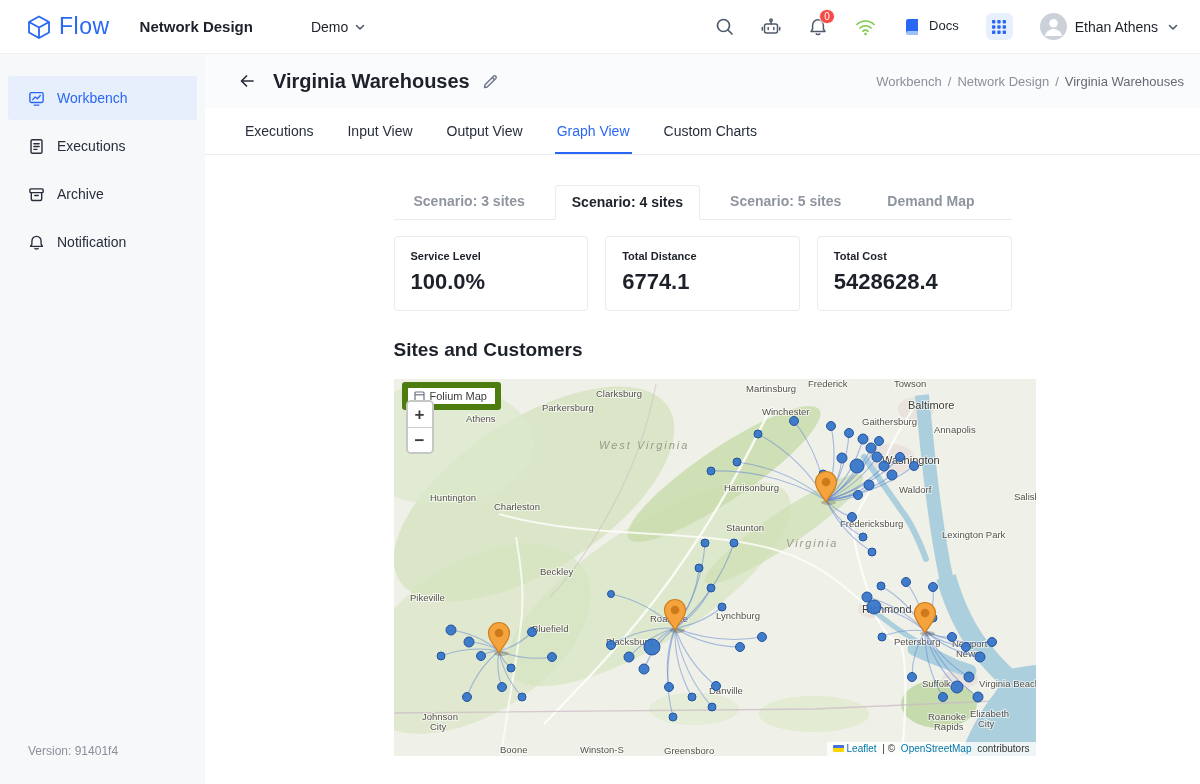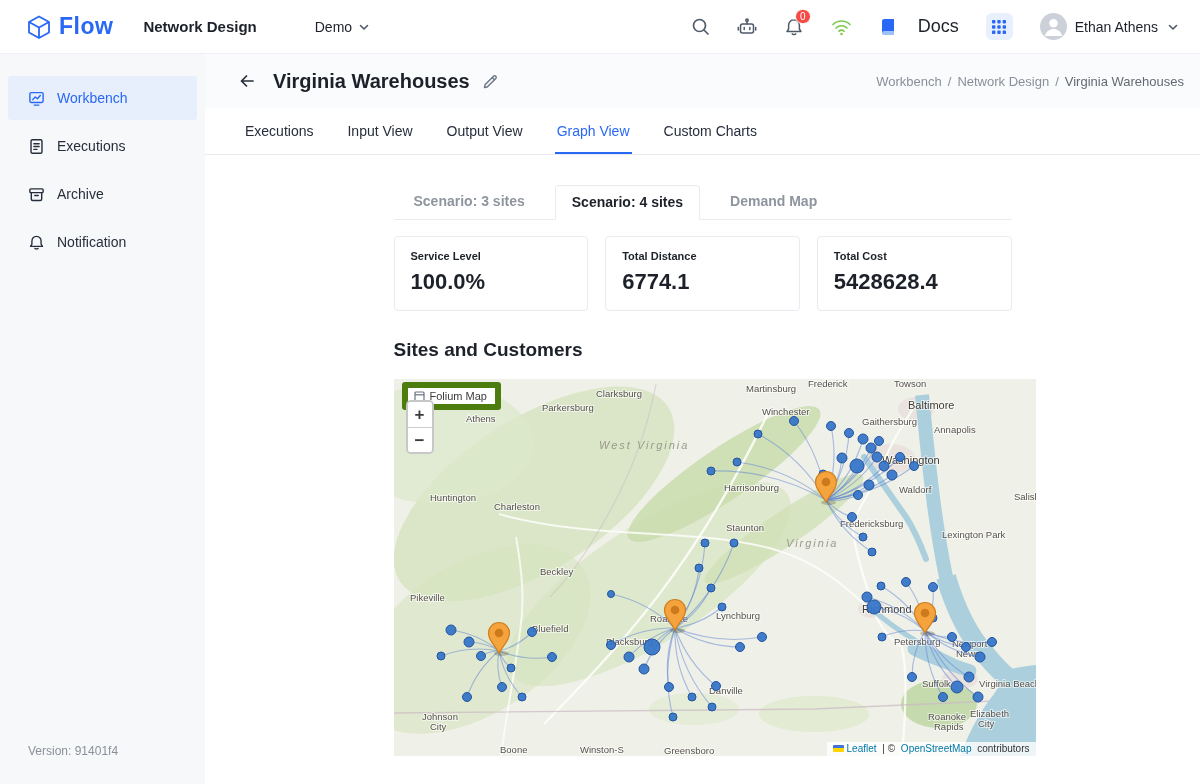--- a/index.html
+++ b/index.html
@@ -2,28 +2,28 @@
 <html><head>
 <meta charset="utf-8">
 <style>
   *{box-sizing:border-box;margin:0;padding:0}
   html,body{width:1200px;height:784px;overflow:hidden;background:#fff;color:#1d2129;
     font-family:"Liberation Sans",sans-serif}
   
   .navbar{height:54px;display:flex;align-items:center;padding:0 20px 0 26px;background:#fff;
     border-bottom:1px solid #eef0f4;position:relative;z-index:5}
   .logo{display:flex;align-items:center;gap:7px;cursor:pointer}
-  .logo-text{font-size:23px;color:#2968f4;font-weight:700;letter-spacing:.5px}
+  .logo-text{font-size:23px;color:#2968f4;font-weight:400;letter-spacing:.5px}
   .nav-app{margin-left:30px;font-size:15px;font-weight:600}
   .nav-env{margin-left:58px;display:flex;align-items:center;gap:5px;font-size:14px;cursor:pointer}
   .nav-right{margin-left:auto;display:flex;align-items:center;gap:27px}
   .icon-btn{position:relative;display:flex;align-items:center;cursor:pointer}
   .badge{position:absolute;top:-8px;left:11px;min-width:16px;height:15px;border-radius:8px;background:#f54a45;
     color:#fff;font-size:10px;display:flex;align-items:center;justify-content:center;padding:0 3px;border:1.5px solid #fff}
-  .docs{display:flex;align-items:center;gap:21px;font-size:18px;cursor:pointer}
+  .docs{display:flex;gap:8px;font-size:13px;cursor:pointer}
   .apps-btn{width:27px;height:27px;border-radius:6px;background:#e8f0fe;display:flex;align-items:center;justify-content:center;cursor:pointer}
   .user{display:flex;align-items:center;gap:8px;cursor:pointer}
   .user-name{font-size:14px;font-weight:500}
   
   .shell{display:flex;height:730px}
   .sidebar{width:205px;background:#f7f8fa;padding:22px 8px 0;position:relative;flex-shrink:0}
   .side-item{height:44px;display:flex;align-items:center;gap:12px;padding:0 20px;font-size:14px;color:#272e3b;
     border-radius:3px;cursor:pointer;margin-bottom:4px}
   .side-item.active{background:#e7effc;color:#2968f4;font-weight:500}
   .version{position:absolute;bottom:26px;left:28px;font-size:12px;color:#8a9099}
@@ -218,20 +218,21 @@
       <div class="tab">Output View</div>
       <div class="tab active">Graph View</div>
       <div class="tab">Custom Charts</div>
     </div>
 
     <div class="content">
       <div class="col">
         <div class="sc-tabs">
           <div class="sc-tab">Scenario: 3 sites</div>
           <div class="sc-tab active">Scenario: 4 sites</div>
+          <div class="sc-tab">Scenario: 5 sites</div>
           <div class="sc-tab">Demand Map</div>
         </div>
 
         <div class="metrics">
           <div class="metric">
             <div class="metric-label">Service Level</div>
             <div class="metric-value">100.0%</div>
           </div>
           <div class="metric">
             <div class="metric-label">Total Distance</div>

